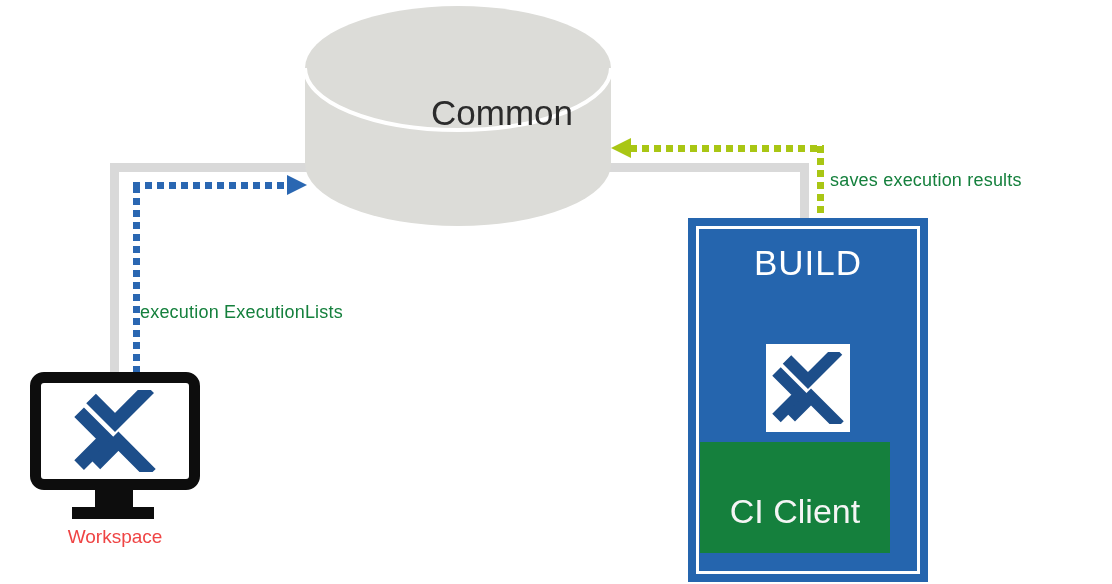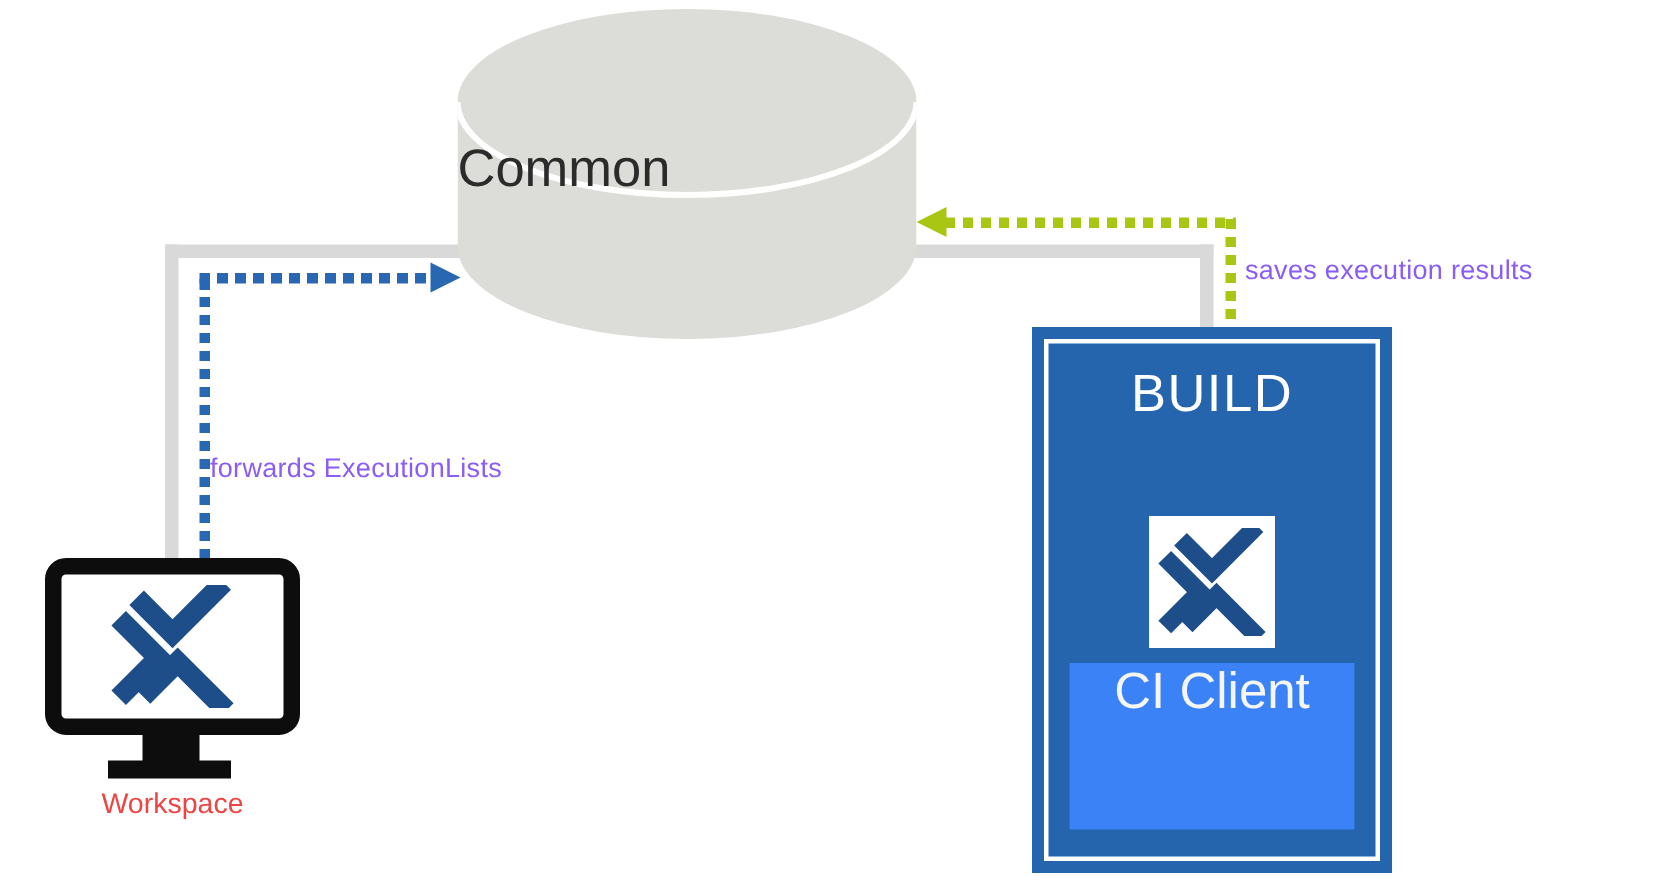--- a/index.html
+++ b/index.html
@@ -45,31 +45,31 @@
   }
   .arrow-left-green {
     border-top: 10px solid transparent;
     border-bottom: 10px solid transparent;
     border-right: 20px solid #a9c614;
   }
 
   
   .edge-label {
     font-size: 18px;
-    color: #8b5cf6;
+    color: #15803d;
     white-space: nowrap;
     letter-spacing: 0.2px;
   }
 
   
   .repo-label {
     left: 305px;
     top: 90px;
     width: 268px;
-    text-align: left;
+    text-align: right;
     font-size: 35px;
     line-height: 46px;
     color: #2b2b2b;
   }
 
   
   .build-server {
     left: 688px;
     top: 218px;
     width: 240px;
@@ -101,26 +101,27 @@
     top: 126px;
     width: 84px;
     height: 88px;
     background: #ffffff;
     display: flex;
     align-items: center;
     justify-content: center;
   }
   .ci-client {
     position: absolute;
-    left: 25px;
+    left: 12px;
     top: 224px;
     width: 190px;
     height: 111px;
-    background: #3b82f6;
+    background: #15803d;
     display: flex;
+    align-items: flex-end;
     justify-content: center;
   }
   .ci-client-label {
     color: #f5f5f5;
     font-size: 34px;
     padding-bottom: 22px;
   }
 
   
   .monitor-frame {
@@ -169,21 +170,21 @@
   <div class="abs connector" style="left:800px; top:163px; width:9px; height:56px;"></div>
 
   <div class="abs dot-v-blue" style="left:133px; top:186px; height:186px;"></div>
   <div class="abs dot-h-blue" style="left:133px; top:182px; width:155px;"></div>
   <div class="abs arrowhead arrow-right-blue" style="left:287px; top:175px;"></div>
 
   <div class="abs dot-v-green" style="left:817px; top:146px; height:72px;"></div>
   <div class="abs dot-h-green" style="left:630px; top:145px; width:194px;"></div>
   <div class="abs arrowhead arrow-left-green" style="left:611px; top:138px;"></div>
 
-  <div class="abs edge-label" style="left:140px; top:302px;">forwards ExecutionLists</div>
+  <div class="abs edge-label" style="left:140px; top:302px;">execution ExecutionLists</div>
   <div class="abs edge-label" style="left:830px; top:170px;">saves execution results</div>
 
   <svg class="abs" style="left:305px; top:2px;" width="306" height="226" viewBox="0 0 306 226">
     <path d="M0,66 A153,62 0 0 1 306,66 L306,162 A153,62 0 0 1 0,162 Z" fill="#dcdcd8"></path>
     <path d="M0,66 A153,62 0 0 0 306,66" fill="none" stroke="#ffffff" stroke-width="4"></path>
   </svg>
   <div class="abs repo-label">
     <div>Common</div>
   </div>
 

